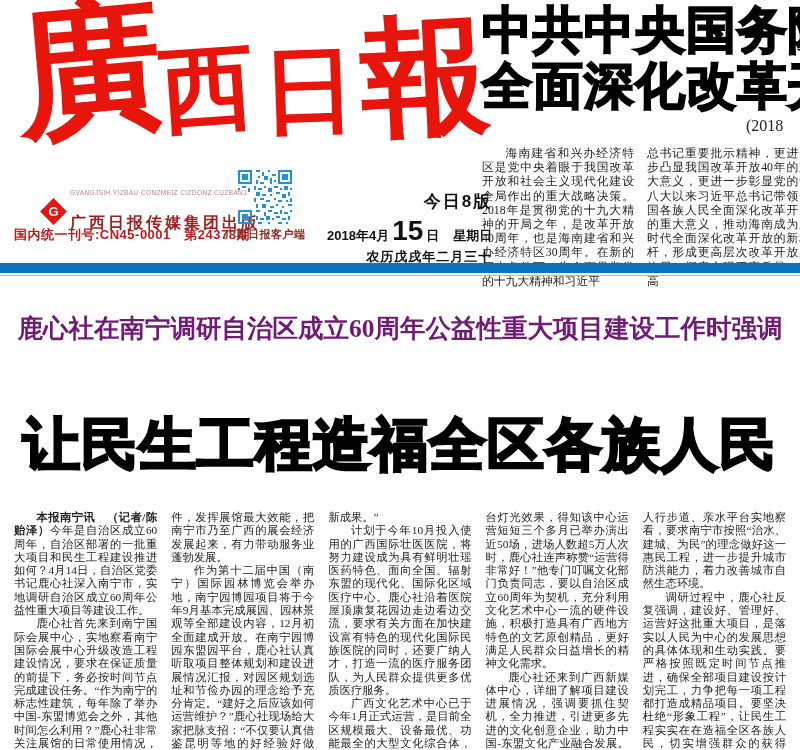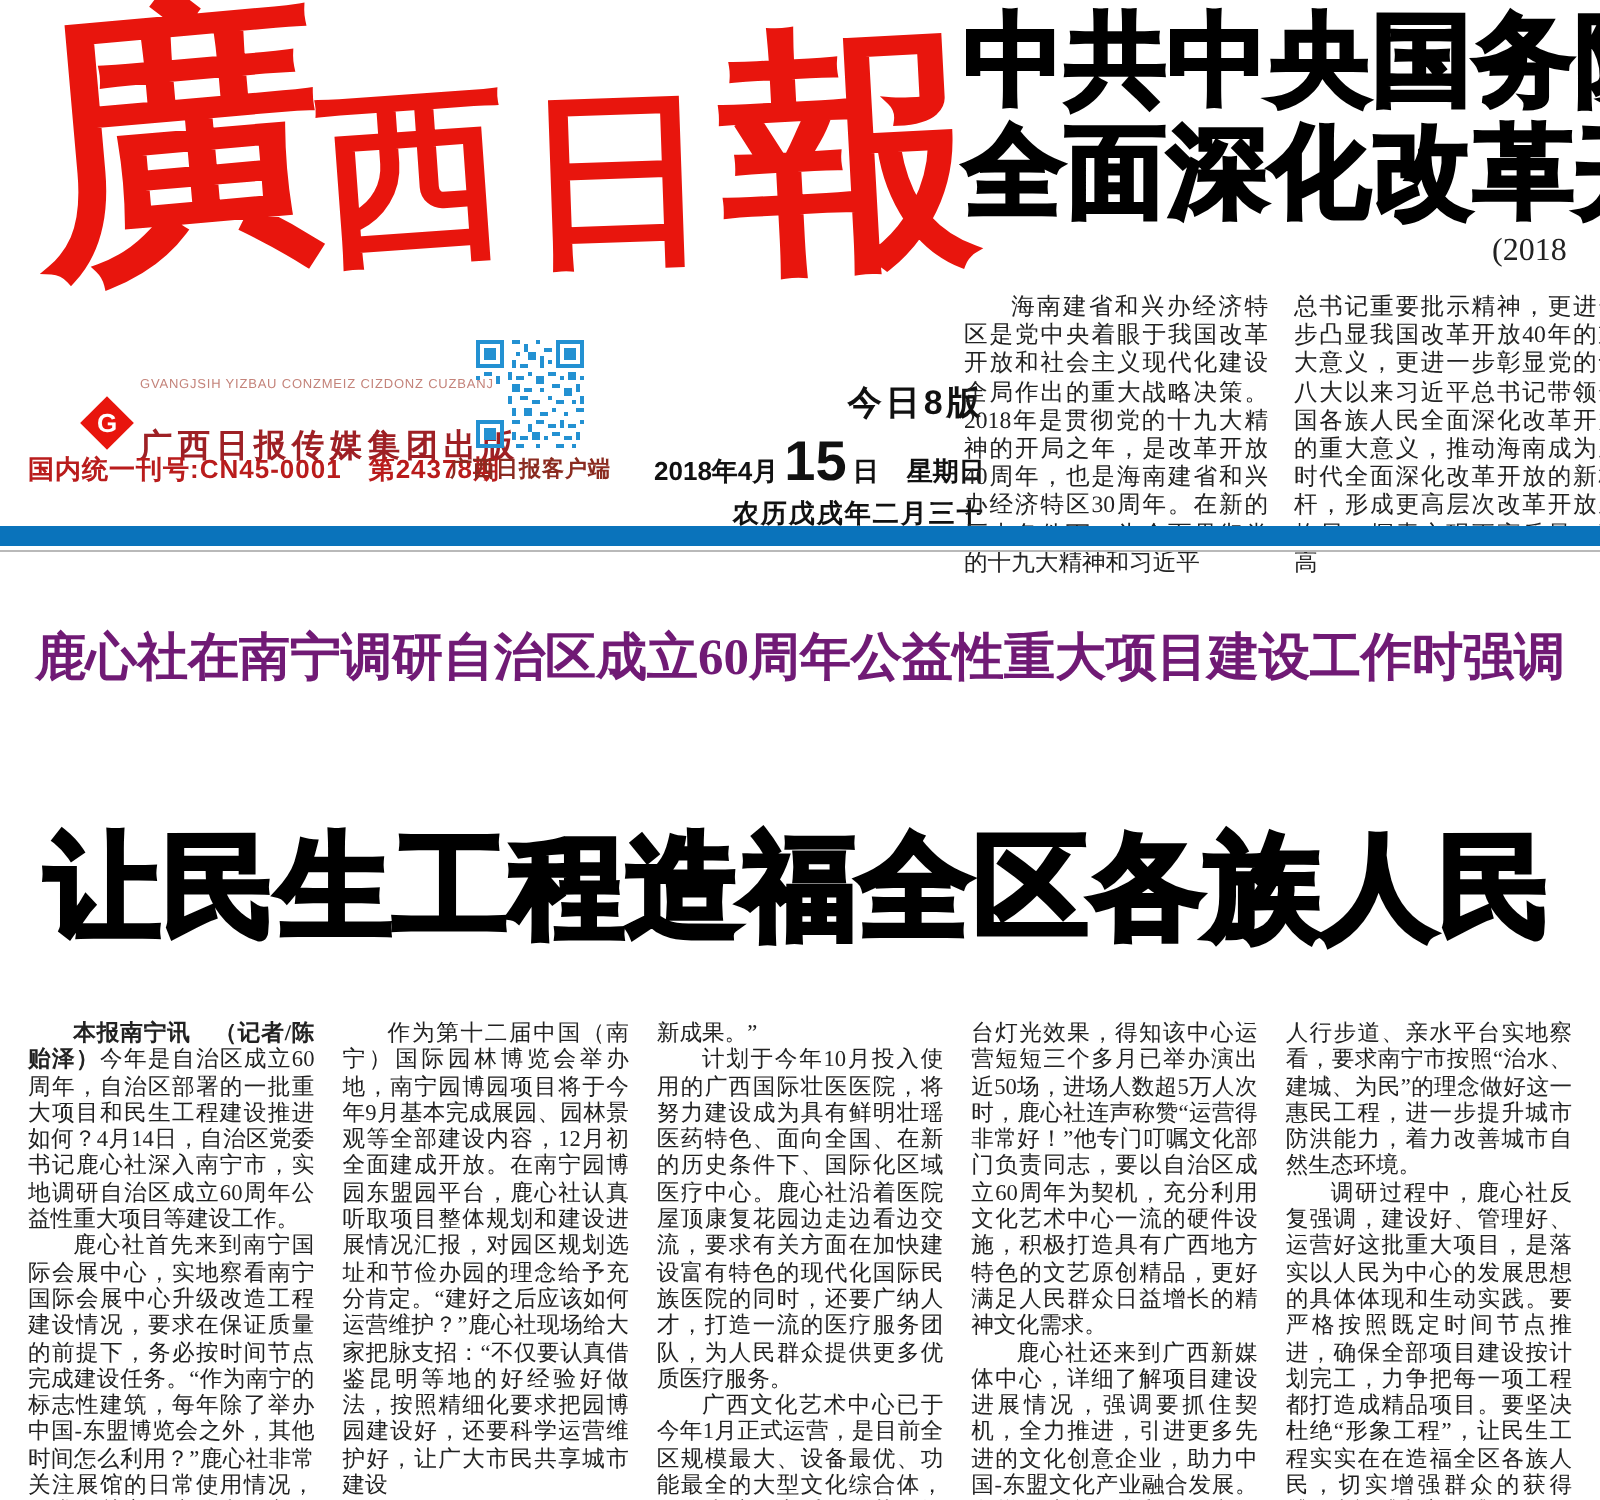--- a/index.html
+++ b/index.html
@@ -145,25 +145,26 @@
 
   <div class="kicker">鹿心社在南宁调研自治区成立60周年公益性重大项目建设工作时强调</div>
   <div class="hl hl2">让民生工程造福全区各族人民</div>
 
   <div class="story">
       <div class="col">
         <p class="ind"><b>本报南宁讯　（记者/陈贻泽）</b>今年是自治区成立60周年，自治区部署的一批重大项目和民生工程建设推进如何？4月14日，自治区党委书记鹿心社深入南宁市，实地调研自治区成立60周年公益性重大项目等建设工作。</p>
         <p class="ind">鹿心社首先来到南宁国际会展中心，实地察看南宁国际会展中心升级改造工程建设情况，要求在保证质量的前提下，务必按时间节点完成建设任务。“作为南宁的标志性建筑，每年除了举办中国-东盟博览会之外，其他时间怎么利用？”鹿心社非常关注展馆的日常使用情况，要求有关方面充分利用良好的资源条</p>
       </div>
       <div class="col">
+        <p>件，发挥展馆最大效能，把南宁市乃至广西的展会经济发展起来，有力带动服务业蓬勃发展。</p>
         <p class="ind">作为第十二届中国（南宁）国际园林博览会举办地，南宁园博园项目将于今年9月基本完成展园、园林景观等全部建设内容，12月初全面建成开放。在南宁园博园东盟园平台，鹿心社认真听取项目整体规划和建设进展情况汇报，对园区规划选址和节俭办园的理念给予充分肯定。“建好之后应该如何运营维护？”鹿心社现场给大家把脉支招：“不仅要认真借鉴昆明等地的好经验好做法，按照精细化要求把园博园建设好，还要科学运营维护好，让广大市民共享城市建设</p>
       </div>
       <div class="col">
         <p>新成果。”</p>
-        <p class="ind">计划于今年10月投入使用的广西国际壮医医院，将努力建设成为具有鲜明壮瑶医药特色、面向全国、在新的历史条件下、国际化区域医疗中心。鹿心社沿着医院屋顶康复花园边走边看边交流，要求有关方面在加快建设富有特色的现代化国际民族医院的同时，还要广纳人才，打造一流的医疗服务团队，为人民群众提供更多优质医疗服务。</p>
+        <p class="ind">计划于今年10月投入使用的广西国际壮医医院，将努力建设成为具有鲜明壮瑶医药特色、面向全国、辐射东盟的现代化、国际化区域医疗中心。鹿心社沿着医院屋顶康复花园边走边看边交流，要求有关方面在加快建设富有特色的现代化国际民族医院的同时，还要广纳人才，打造一流的医疗服务团队，为人民群众提供更多优质医疗服务。</p>
         <p class="ind">广西文化艺术中心已于今年1月正式运营，是目前全区规模最大、设备最优、功能最全的大型文化综合体，即将上演的音乐剧《壮源》正在紧张彩排。鹿心社走进大剧院，亲身体验音响和舞</p>
       </div>
       <div class="col">
         <p>台灯光效果，得知该中心运营短短三个多月已举办演出近50场，进场人数超5万人次时，鹿心社连声称赞“运营得非常好！”他专门叮嘱文化部门负责同志，要以自治区成立60周年为契机，充分利用文化艺术中心一流的硬件设施，积极打造具有广西地方特色的文艺原创精品，更好满足人民群众日益增长的精神文化需求。</p>
         <p class="ind">鹿心社还来到广西新媒体中心，详细了解项目建设进展情况，强调要抓住契机，全力推进，引进更多先进的文化创意企业，助力中国-东盟文化产业融合发展。在邕江综合整治和开发利用工程南岸示范段，鹿心社沿着</p>
       </div>
       <div class="col">
         <p>人行步道、亲水平台实地察看，要求南宁市按照“治水、建城、为民”的理念做好这一惠民工程，进一步提升城市防洪能力，着力改善城市自然生态环境。</p>
         <p class="ind">调研过程中，鹿心社反复强调，建设好、管理好、运营好这批重大项目，是落实以人民为中心的发展思想的具体体现和生动实践。要严格按照既定时间节点推进，确保全部项目建设按计划完工，力争把每一项工程都打造成精品项目。要坚决杜绝“形象工程”，让民生工程实实在在造福全区各族人民，切实增强群众的获得感、幸福感和安全感。</p>
       </div>

